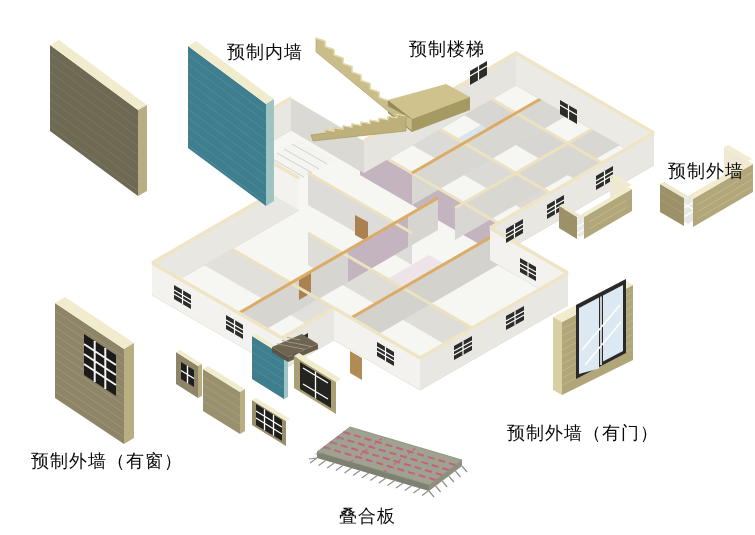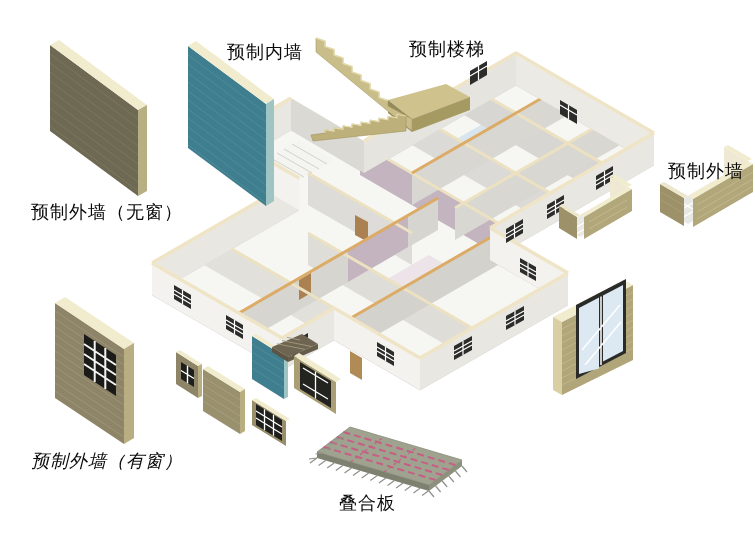--- a/index.html
+++ b/index.html
@@ -246,17 +246,17 @@
     <path d="M323.6,447 L435.6,480 M330.2,442 L442.2,475 M336.8,437 L448.8,470 M343.4,432 L455.4,465" stroke="#c75e85" stroke-width="2" stroke-dasharray="7 4" fill="none"></path>
     <path d="M350.6,462 L383.6,437 M384.2,472 L417.2,447" stroke="#c75e85" stroke-width="1.2" stroke-dasharray="3 3" fill="none"></path>
     <path d="M317,458 l-7,5 M325.6,460.5 l-7,5 M334.2,463 l-7,5 M342.8,465.5 l-7,5 M351.5,468 l-7,5 M360,470.5 l-7,5 M368.7,473 l-7,5 M377.3,475.5 l-7,5 M385.9,478 l-7,5 M394.5,480.5 l-7,5 M403.1,483 l-7,5 M411.8,485.5 l-7,5 M420.4,488 l-7,5 M429,490.5 l-7,5" stroke="#90908a" stroke-width="1.2" fill="none"></path>
     <path d="M429,491 l5,6 M435.6,486 l5,6 M442.2,481 l5,6 M448.8,476 l5,6 M455.4,471 l5,6 M462,466 l5,6" stroke="#90908a" stroke-width="1.2" fill="none"></path>
     <path d="M317,458 l-8,1 M323.6,453 l-8,1 M330.2,448 l-8,1 M336.8,443 l-8,1 M343.4,438 l-8,1" stroke="#90908a" stroke-width="1.2" fill="none"></path>
   </g>
 </svg>
 
   <div class="lbl" style="left:227px;top:42px;">预制内墙</div>
   <div class="lbl" style="left:409px;top:39px;">预制楼梯</div>
-  <div class="lbl" style="left:31px;top:202px;">预制外墙（无窗）</div>
   <div class="lbl" style="left:668px;top:161px;">预制外墙</div>
-  <div class="lbl" style="left:31px;top:451px;font-style:italic;">预制外墙（有窗）</div>
-  <div class="lbl" style="left:339px;top:493px;">叠合板</div>
+  <div class="lbl" style="left:31px;top:451px;">预制外墙（有窗）</div>
+  <div class="lbl" style="left:507px;top:423px;">预制外墙（有门）</div>
+  <div class="lbl" style="left:339px;top:506px;">叠合板</div>
 </div>
 
 </body></html>

